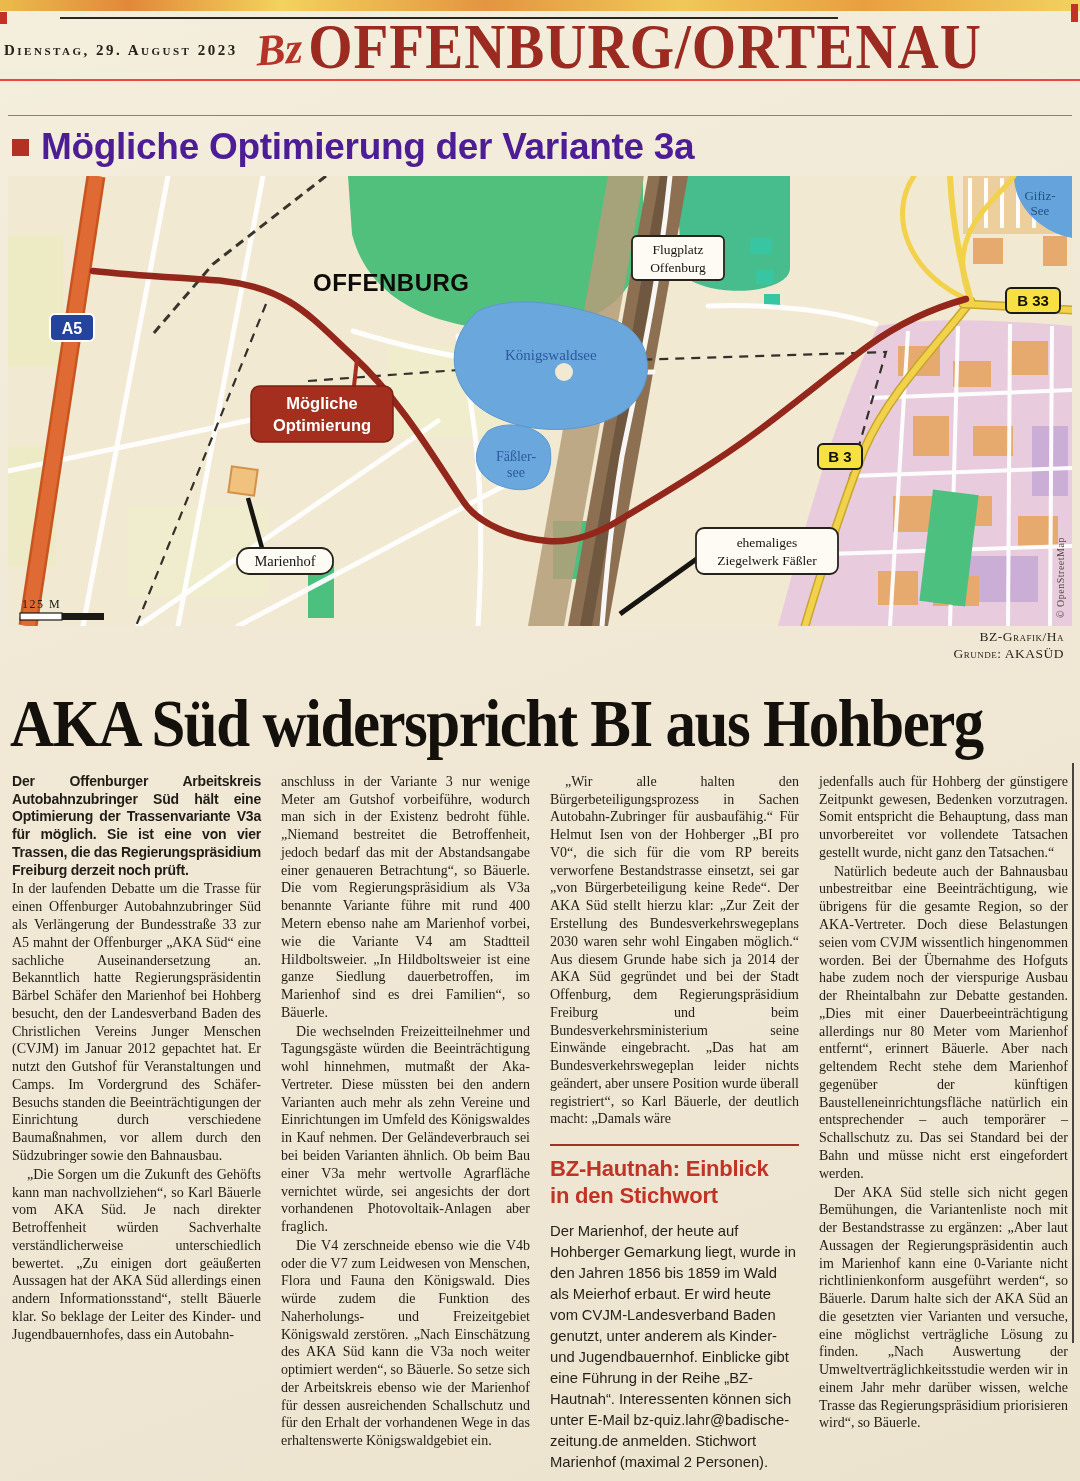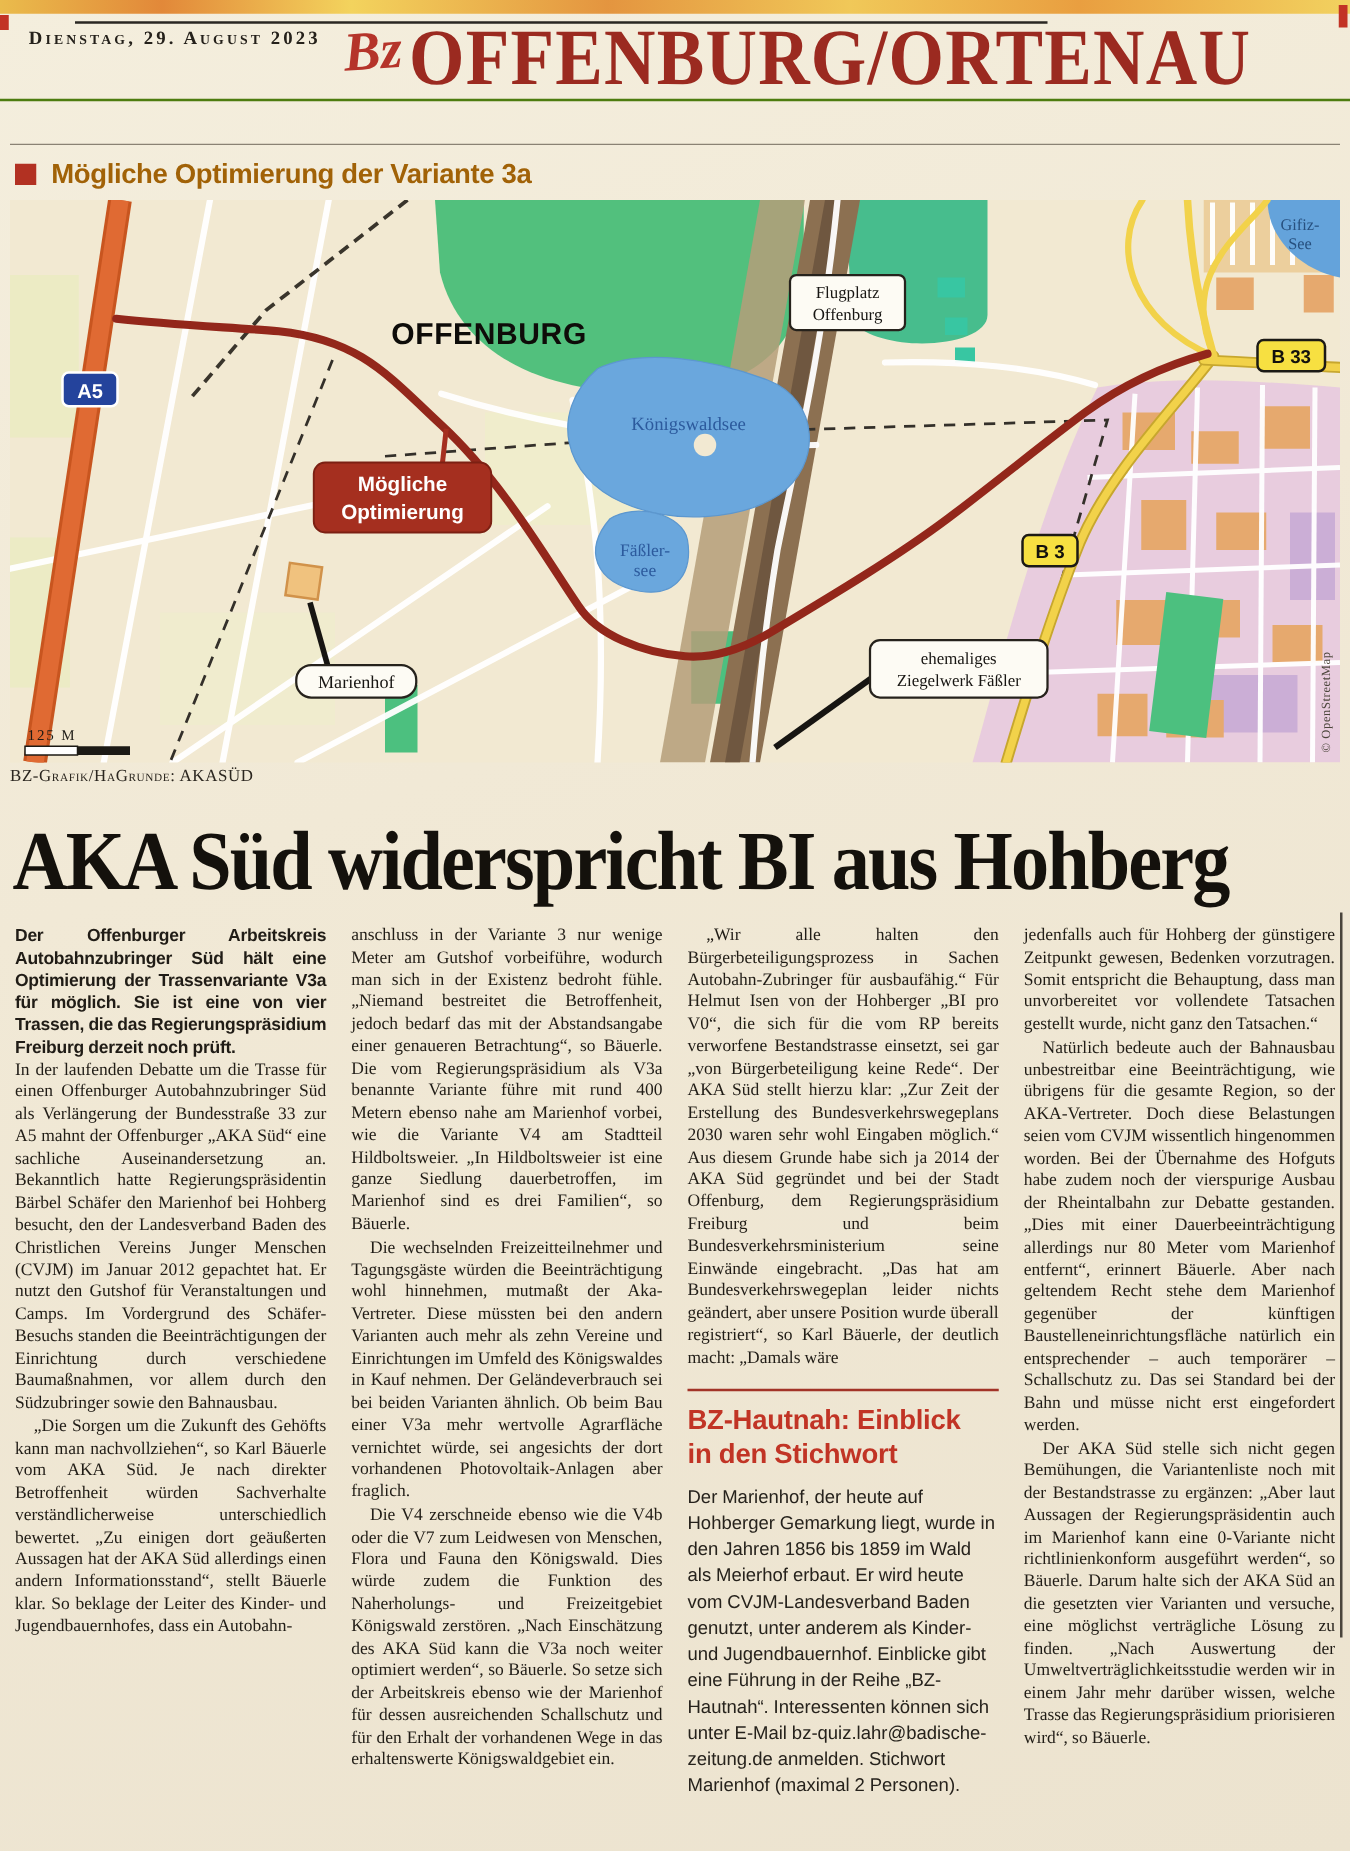--- a/index.html
+++ b/index.html
@@ -12,35 +12,35 @@
   
   .scan-strip{height:11px;width:100%;
     background:linear-gradient(90deg,#e9b63c,#e07d27 12%,#f3d04f 26%,#e28b2e 45%,#f0c44a 63%,#e8962f 80%,#f2cf52 100%);
     opacity:.9;}
   .corner-mark{position:absolute;width:7px;height:12px;background:#c23325;}
   .corner-mark.left{left:0;top:12px;}
   .corner-mark.right{right:2px;top:4px;height:18px;}
 
   
   .topline{height:2px;background:#2a2722;width:72%;margin:6px 0 0 60px;}
-  header{display:flex;align-items:flex-start;padding:4px 10px 2px 23px;border-bottom:2px solid #4d7c0f;}
+  header{display:flex;align-items:center;padding:4px 10px 2px 4px;border-bottom:2px solid #ef4444;}
   .date{font-variant:small-caps;letter-spacing:2.5px;font-size:15px;font-weight:bold;color:#25211b;white-space:nowrap;}
   .bz-logo{font-family:"Liberation Serif",serif;font-style:italic;font-weight:bold;
     color:#b5342a;font-size:44px;line-height:.8;margin:0 2px 0 18px;transform:rotate(-4deg);}
   .section-title{font-family:"Liberation Serif",serif;font-weight:bold;color:#9b2a20;
     font-size:57px;line-height:.95;letter-spacing:1px;transform:scaleY(1.12);transform-origin:bottom left;
     white-space:nowrap;margin-left:4px;}
 
   
   .map-figure{margin:34px 8px 0 8px;border-top:1px solid #8a8274;}
   .map-titlebar{display:flex;align-items:center;gap:12px;padding:10px 4px 8px 4px;}
   .red-square{width:17px;height:17px;background:#b23122;flex:0 0 auto;}
-  .map-title{font-family:"Liberation Sans",sans-serif;font-weight:bold;font-size:22px;color:#a16207;letter-spacing:-.3px;}
+  .map-title{font-family:"Liberation Sans",sans-serif;font-weight:bold;font-size:37px;color:#4c1d95;letter-spacing:-.3px;}
   .map-svg{display:block;width:1064px;height:450px;background:#f2e9d2;}
-  .map-credits{display:flex;flex-direction:row;align-items:flex-end;padding:3px 8px 0 0;
+  .map-credits{display:flex;flex-direction:column;align-items:flex-end;padding:3px 8px 0 0;
     font-variant:small-caps;font-size:13.5px;letter-spacing:.5px;color:#2b261f;line-height:1.25;}
 
   
   .headline{font-family:"Liberation Serif",serif;font-weight:bold;font-size:61px;color:#14110c;
     letter-spacing:-1.5px;margin:22px 10px 10px 10px;transform:scaleY(1.1);transform-origin:top left;white-space:nowrap;}
   .article-cols{display:grid;grid-template-columns:repeat(4,1fr);column-gap:20px;margin:18px 12px 0 12px;position:relative;}
   .page-edge{position:absolute;right:-6px;top:-10px;height:580px;width:2px;background:#4a453c;}
   .col p{font-size:14px;line-height:1.27;text-align:justify;margin:0 0 1px 0;
     hyphens:auto;-webkit-hyphens:auto;word-spacing:-.2px;color:#201c16;}
   .col p.indent{text-indent:15px;}

